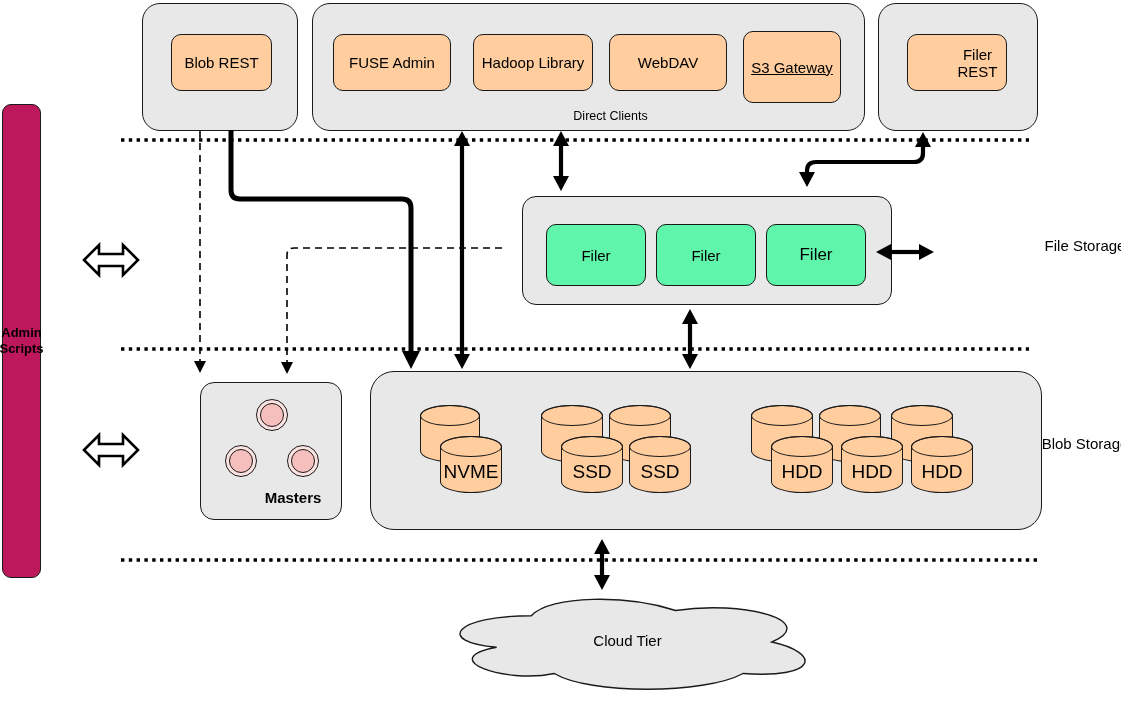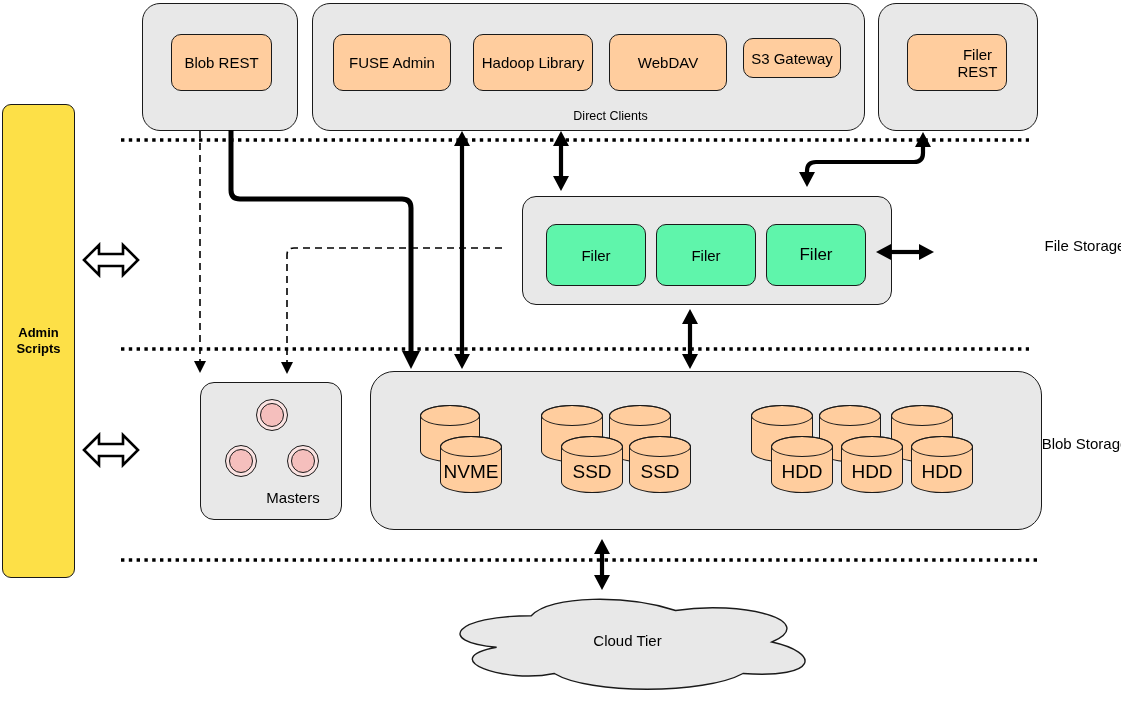--- a/index.html
+++ b/index.html
@@ -15,22 +15,22 @@
     position:absolute; background:#FFCD9E; border:1.3px solid #1a1a1a;
     border-radius:10px; box-sizing:border-box;
     display:flex; align-items:center; justify-content:center;
     font-size:15px; text-align:center;
   }
   .btn.green { background:#5FF5AB; }
   .caption { position:absolute; left:0; right:0; text-align:center; font-size:12.5px;padding-left:44px; }
 
   
   #admin {
-    position:absolute; left:2px; top:104px; width:73px; height:474px;
-    background:#fde047; border:1.4px solid #1a1a1a; border-radius:9px; box-sizing:border-box;
+    position:absolute; left:2px; top:104px; width:39px; height:474px;
+    background:#be185d; border:1.4px solid #1a1a1a; border-radius:9px; box-sizing:border-box;
     display:flex; align-items:center; justify-content:center;
     font-weight:bold; font-size:13px; text-align:center; line-height:1.25;
   }
 
   
   .cyl {
     position:absolute; width:62px; height:57px; background:#FFCD9E;
     border:1.4px solid #1a1a1a; border-radius:50% / 11px; box-sizing:border-box;
   }
   .cyl::before {
@@ -53,21 +53,21 @@
     background:#FBE3E2; border:1.6px solid #1a1a1a; box-sizing:border-box;
   }
   .master-circle::after {
     content:""; position:absolute; left:3px; top:3px; right:3px; bottom:3px;
     border-radius:50%; background:#F5BFBD; border:1.4px solid #1a1a1a; box-sizing:border-box;
   }
 
   .tier-label {
     position:absolute; width:110px; text-align:center; font-size:15px; line-height:1.3;
   }
-  .bold { font-weight:normal; }
+  .bold { font-weight:bold; }
   .filer-lg { font-size:17px; }
 
   .overlay { position:absolute; left:0; top:0; z-index:8; pointer-events:none; }
   .dotted { stroke:#000; stroke-width:3.4; stroke-dasharray:3.4 4.4; fill:none; }
   .dashed { stroke:#000; stroke-width:1.6; stroke-dasharray:7 5; fill:none; }
   .thick  { stroke:#000; stroke-width:5;   fill:none; }
   .arrow  { stroke:#000; stroke-width:4.2; fill:none; }
   .ah     { fill:#000; stroke:none; }
   .hollow-arrow { position:absolute; z-index:6; }
   .hollow-arrow polygon { fill:#fff; stroke:#000; stroke-width:2.6; }
@@ -94,21 +94,21 @@
   </svg>
 
   <div class="group" style="left:122px; top:3px; width:156px; height:128px;">
     <div class="btn" style="left:28px; top:30px; width:101px; height:57px;">Blob REST</div>
   </div>
 
   <div class="group" style="left:292px; top:3px; width:553px; height:128px;">
     <div class="btn" style="left:20px; top:30px; width:118px; height:57px;">FUSE Admin</div>
     <div class="btn" style="left:296px; top:30px; width:118px; height:57px;">WebDAV</div>
     <div class="btn" style="left:160px; top:30px; width:120px; height:57px;">Hadoop Library</div>
-    <div class="btn" style="left:430px; top:34px; width:98px; height:40px;">S3 Gateway</div>
+    <div class="btn" style="left:430px; top:27px; width:98px; height:72px;text-decoration:underline;">S3 Gateway</div>
     <div class="caption" style="bottom:7px;">Direct Clients</div>
   </div>
 
   <div class="group" style="left:858px; top:3px; width:160px; height:128px;">
     <div class="btn" style="left:28px; top:30px; width:100px; height:57px;padding-left:41px;">Filer REST</div>
   </div>
 
   <div class="group" style="left:502px; top:196px; width:370px; height:109px; border-radius:14px;">
     <div class="btn green" style="left:23px; top:27px; width:100px; height:62px;">Filer</div>
     <div class="btn green" style="left:133px; top:27px; width:100px; height:62px;">Filer</div>

